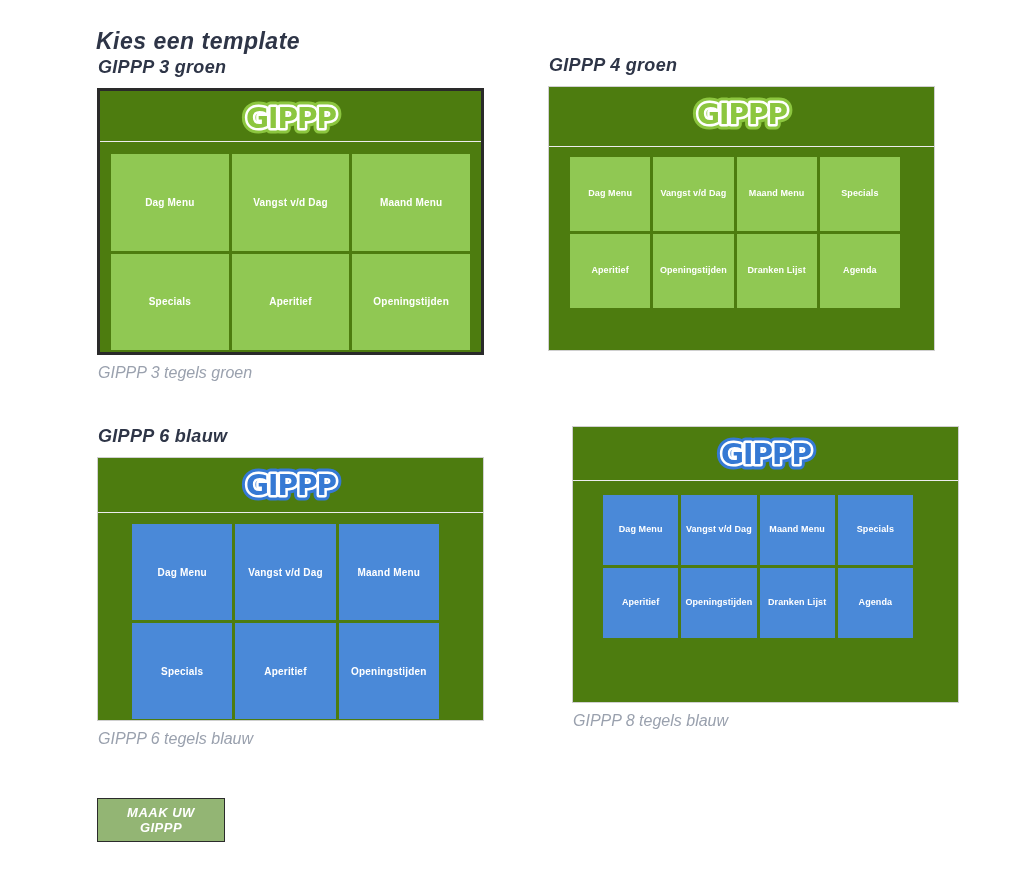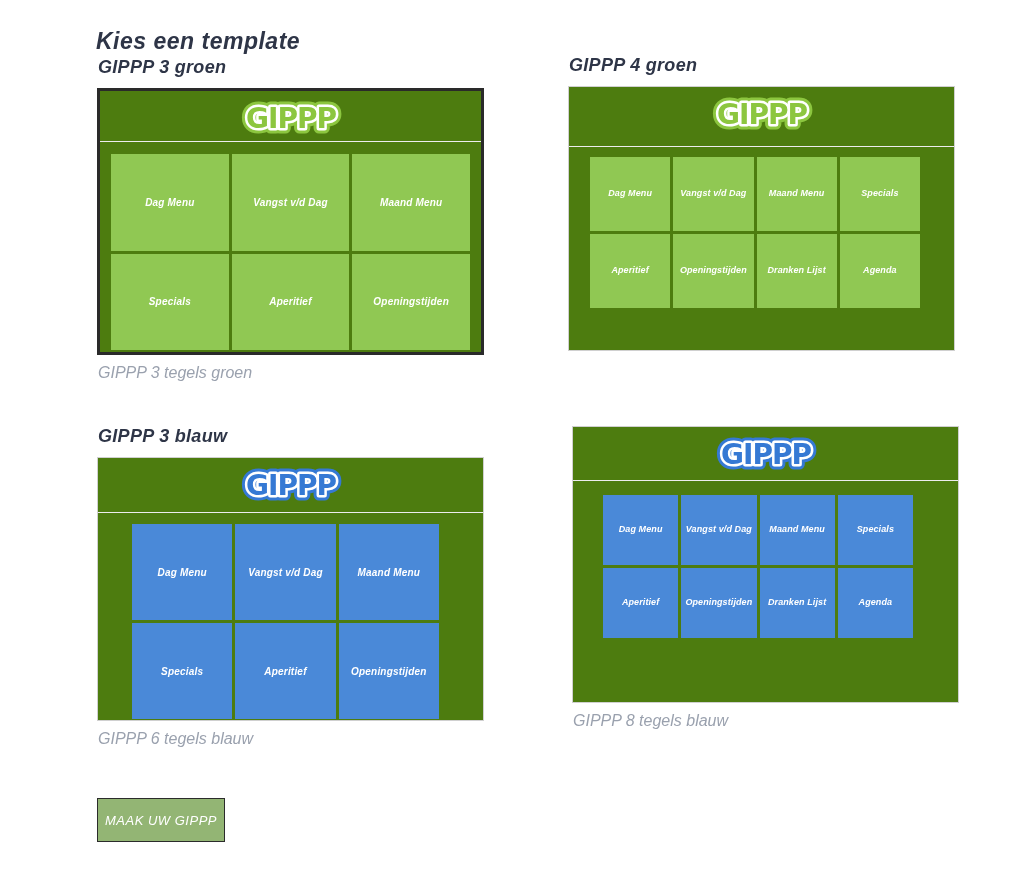--- a/index.html
+++ b/index.html
@@ -7,21 +7,21 @@
     position:relative; width:1021px; height:876px; background:#fff;
     font-family:"Liberation Sans", sans-serif; overflow:hidden;
   }
   h1.title {
     position:absolute; left:96px; top:28px; margin:0;
     font-style:italic; font-weight:bold; font-size:23px; letter-spacing:.5px;
     color:var(--ink);
   }
   .block { position:absolute; width:329px; }
   #b0 { left:97px; top:57px; }
-  #b1 { left:568px; top:55px; }
+  #b1 { left:548px; top:55px; }
   #b2 { left:97px; top:426px; }
   #b3 { left:572px; top:426px; }
   h2.t-head {
     margin:0 0 10px 1px; font-style:italic; font-weight:bold; font-size:18px;
     letter-spacing:.3px; color:var(--ink);
   }
   .preview {
     position:relative; width:387px; background:#4d7c0f; box-sizing:border-box;
     border:1px solid var(--card-border); cursor:pointer;
   }
@@ -40,21 +40,21 @@
   .logo .l-mid   { paint-order:stroke; stroke-width:5px;  stroke-linejoin:round; stroke:#fff; fill:#fff; }
   .green .l-outer { stroke:var(--logo-green); fill:var(--logo-green); }
   .green .l-core  { fill:var(--logo-green); }
   .blue  .l-outer { stroke:var(--logo-blue); fill:var(--logo-blue); }
   .blue  .l-core  { fill:var(--logo-blue); }
   .divider { position:absolute; left:0; right:0; height:1px; background:var(--divider); }
   .v3g .divider { top:50px; }
   .v4g .divider { top:59px; }
   .v3b .divider { top:54px; }
   .v4b .divider { top:53px; }
-  .tiles { position:absolute; display:grid; gap:3px;font-style:italic; }
+  .tiles { position:absolute; display:grid; gap:3px; }
   .v3g .tiles { left:11px; right:11px; top:63px; bottom:2px;
                 grid-template-columns:repeat(3,1fr); grid-template-rows:1fr 1fr; }
   .v3b .tiles { left:34px; width:307px; top:66px; bottom:1px;
                 grid-template-columns:repeat(3,1fr); grid-template-rows:1fr 1fr; }
   .v4g .tiles { left:21px; width:330px; top:70px; height:151px;
                 grid-template-columns:repeat(4,1fr); grid-template-rows:1fr 1fr; }
   .v4b .tiles { left:30px; width:310px; top:68px; height:143px;
                 grid-template-columns:repeat(4,1fr); grid-template-rows:1fr 1fr; }
   .tile {
     display:flex; align-items:center; justify-content:center;
@@ -64,21 +64,21 @@
   .blue  .tile { background:var(--tile-blue); }
   .cols3 .tile { font-size:10px; letter-spacing:.2px; }
   .cols4 .tile { font-size:9px;  letter-spacing:.1px; }
   .caption {
     margin:9px 0 0 1px; font-style:italic; font-size:16px; color:var(--caption);
   }
   .cta {
     position:absolute; left:97px; top:798px; width:128px; height:44px;
     background:var(--button-bg); border:1px solid var(--button-border);
     color:#fff; font-family:"Liberation Sans", sans-serif;
-    font-style:italic; font-weight:normal; font-size:13px; letter-spacing:.5px;
+    font-style:italic; font-weight:bold; font-size:13px; letter-spacing:.5px;
     cursor:pointer;
   }
 </style>
 </head>
 <body>
 
 <div class="page">
 
   <h1 class="title">Kies een template</h1>
 
@@ -123,21 +123,21 @@
         <div class="tile">Specials</div>
         <div class="tile">Aperitief</div>
         <div class="tile">Openingstijden</div>
         <div class="tile">Dranken Lijst</div>
         <div class="tile">Agenda</div>
       </div>
     </div>
   </section>
 
   <section class="block" id="b2">
-    <h2 class="t-head">GIPPP 3 blauw</h2>
+    <h2 class="t-head">GIPPP 6 blauw</h2>
     <div class="preview v3b blue cols3">
       <div class="logo-wrap">
         <svg class="logo" viewBox="0 0 132 44">
           <text class="l-outer" x="66" y="32" text-anchor="middle">GIPPP</text>
           <text class="l-mid" x="66" y="32" text-anchor="middle">GIPPP</text>
           <text class="l-core" x="66" y="32" text-anchor="middle">GIPPP</text>
         </svg>
       </div>
       <div class="divider"></div>
       <div class="tiles">

